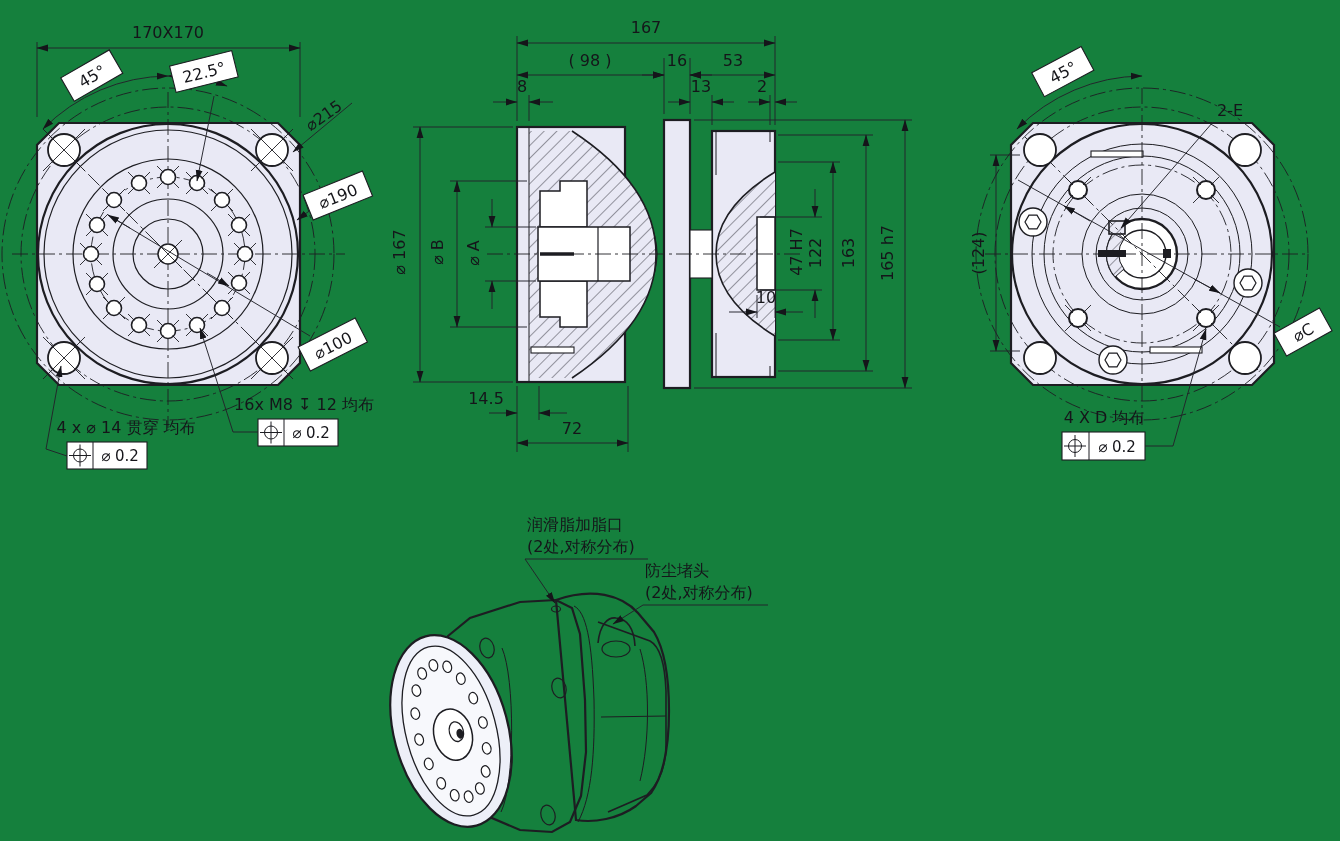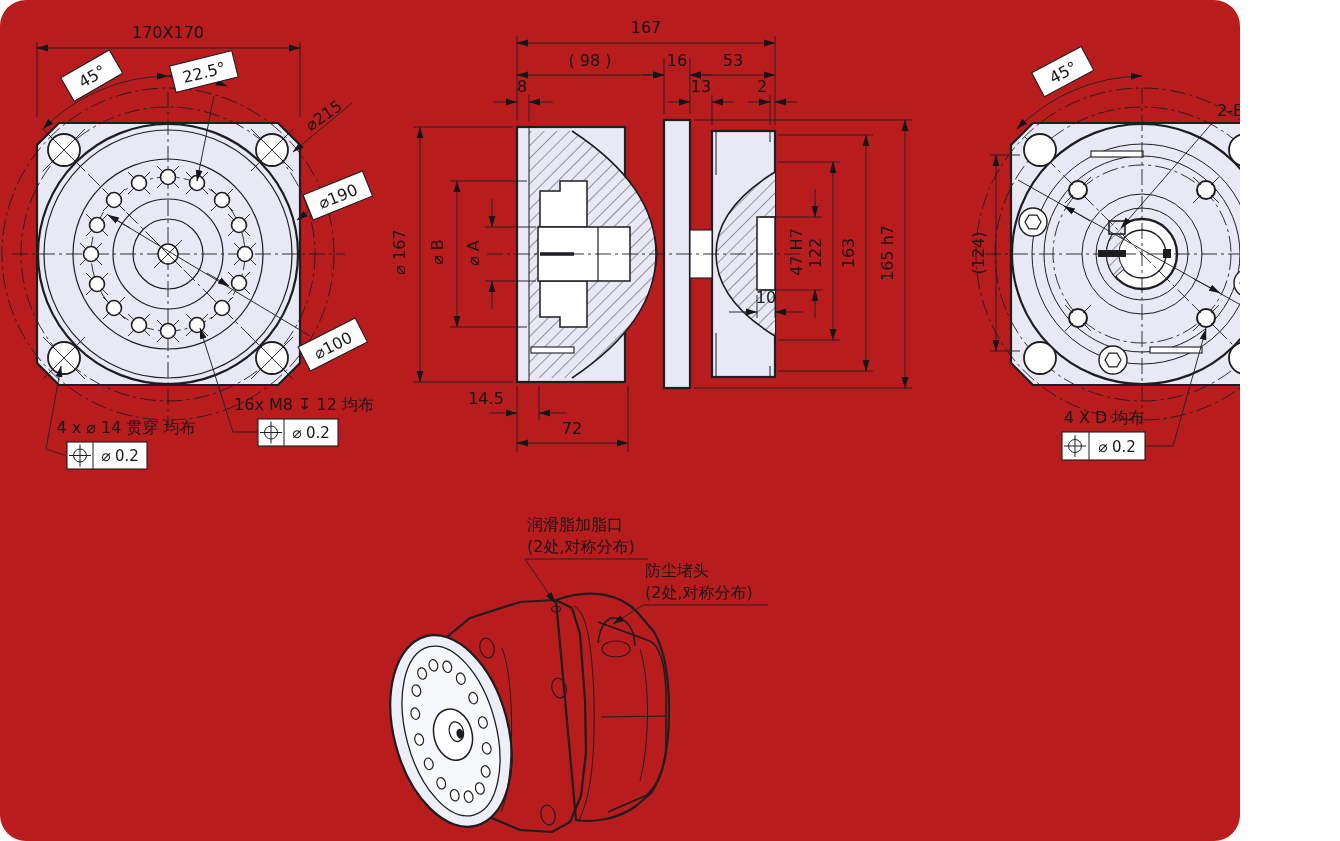--- a/index.html
+++ b/index.html
@@ -1,16 +1,16 @@
 <!DOCTYPE html>
 <html><head>
 <meta charset="utf-8">
 <style>
   html,body{margin:0;padding:0;background:#ffffff;}
-  .stage{width:1240px;height:841px;position:relative;background:#b91c1c;overflow:hidden;border-radius:26px;}
+  .stage{width:1340px;height:841px;position:relative;background:#15803d;overflow:hidden;}
   svg{display:block;}
   
   .s2  {stroke:#1d1d22;stroke-width:2.2;fill:none;}
   .s16 {stroke:#1d1d22;stroke-width:1.6;fill:none;}
   .s12 {stroke:#1d1d22;stroke-width:1.2;fill:none;}
   .s1  {stroke:#1d1d22;stroke-width:1;fill:none;}
   .s08 {stroke:#1d1d22;stroke-width:0.9;fill:none;}
   .body{fill:#e9e9f5;stroke:#1d1d22;stroke-width:2.2;}
   .body1{fill:#e9e9f5;stroke:#1d1d22;stroke-width:1.3;}
   .wht {fill:#ffffff;stroke:#1d1d22;stroke-width:1.5;}

